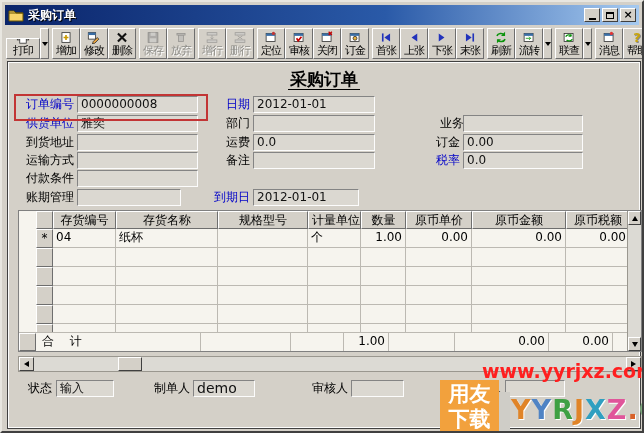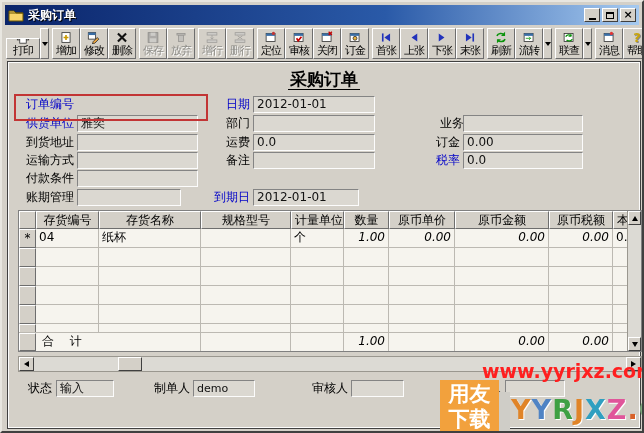--- a/index.html
+++ b/index.html
@@ -59,32 +59,32 @@
   .lbl.blue { color:#0000c8; }
   .fld { position:absolute; height:17px; background:#dbd8d1; color:#111;
          border-top:1px solid #848484; border-left:1px solid #848484;
          border-bottom:1px solid #fcfcfc; border-right:1px solid #fcfcfc;
          font-size:12px; line-height:15px; padding:0 3px; overflow:hidden; white-space:nowrap; }
   .red-box { position:absolute; left:6px; top:32px; width:194px; height:27px;
              border:2px solid #c23535; z-index:5; }
 
   
   .grid { position:absolute; left:10px; top:148px; width:624px; height:142px;
-          background:#f6f4ee; border:1px solid #808080; overflow:hidden; }
+          background:#f6f4ee; border:1px solid #808080; overflow:hidden;padding-left:17px; }
   .grow { display:flex; height:19px; }
   .grow.ghead { height:18px; }
   .gc { border-right:1px solid #bcb9b2; border-bottom:1px solid #bcb9b2;
         font-size:12px; line-height:16px; padding:0 3px; overflow:hidden; white-space:nowrap; }
   .gch { background:#d4d0c8; text-align:center;
          border-top:1px solid #fff; border-left:1px solid #fff;
          border-right:1px solid #6e6e6e; border-bottom:1px solid #6e6e6e; }
   .gsel { background:#d4d0c8; text-align:center;
           border-top:1px solid #fff; border-left:1px solid #fff;
           border-right:1px solid #6e6e6e; border-bottom:1px solid #6e6e6e; }
-  .num { text-align:right;font-style:italic; }
+  .num { text-align:right; }
   .c0{flex:0 0 17px}.c1{flex:0 0 63px}.c2{flex:0 0 102px}.c3{flex:0 0 90px}
   .c4{flex:0 0 53px}.c5{flex:0 0 45px}.c6{flex:0 0 66px}.c7{flex:0 0 94px}
   .c8{flex:0 0 64px}.c9{flex:0 0 30px}
   .sum-row { position:absolute; left:0; right:0; bottom:0; height:19px; display:flex;
              background:#f6f4ee; border-top:1px solid #bcb9b2; }
   .sum-label { flex:0 0 165px; font-size:12px; line-height:17px; padding-left:6px;
                border-right:1px solid #bcb9b2; letter-spacing:6px; }
 
   .vscroll { position:absolute; right:0; top:0; bottom:0; width:14px; background:#dcdad4;
              border-left:1px solid #9a978f; display:flex; flex-direction:column;
@@ -364,20 +364,21 @@
     </div>
   </div>
 
   <div class="panel">
 
     <div class="form-title"><span>采购订单</span></div>
 
     <div class="red-box"></div>
 
     <span class="lbl blue" style="left:8px;top:35px;width:58px">订单编号</span>
+    <div class="fld" style="left:69px;top:34px;width:121px">0000000008</div>
 
     <span class="lbl blue" style="left:8px;top:54px;width:58px">供货单位</span>
     <div class="fld" style="left:69px;top:53px;width:121px">雅奕</div>
 
     <span class="lbl" style="left:8px;top:73px;width:58px">到货地址</span>
     <div class="fld" style="left:69px;top:72px;width:121px"></div>
 
     <span class="lbl" style="left:8px;top:91px;width:58px">运输方式</span>
     <div class="fld" style="left:69px;top:90px;width:121px"></div>
 
@@ -526,21 +527,21 @@
       <div class="hthumb"></div>
       <div class="hbtn" style="right:0">
           <span class="tri-right"></span>
         </div>
     </div>
 
     <span class="lbl" style="left:14px;top:319px;width:30px">状态</span>
     <div class="fld" style="left:48px;top:318px;width:58px">输入</div>
 
     <span class="lbl" style="left:138px;top:319px;width:44px">制单人</span>
-    <div class="fld" style="left:185px;top:318px;width:62px;font-size:11px">demo</div>
+    <div class="fld" style="left:185px;top:318px;width:62px;font-size:14px">demo</div>
 
     <span class="lbl" style="left:296px;top:319px;width:44px">审核人</span>
     <div class="fld" style="left:343px;top:318px;width:53px"></div>
 
     <span class="lbl" style="left:450px;top:319px;width:44px">关闭人</span>
     <div class="fld" style="left:497px;top:318px;width:60px"></div>
   </div>
 
   <div class="wm-url">www.yyrjxz.com</div>
   <div class="wm-strip"></div>

